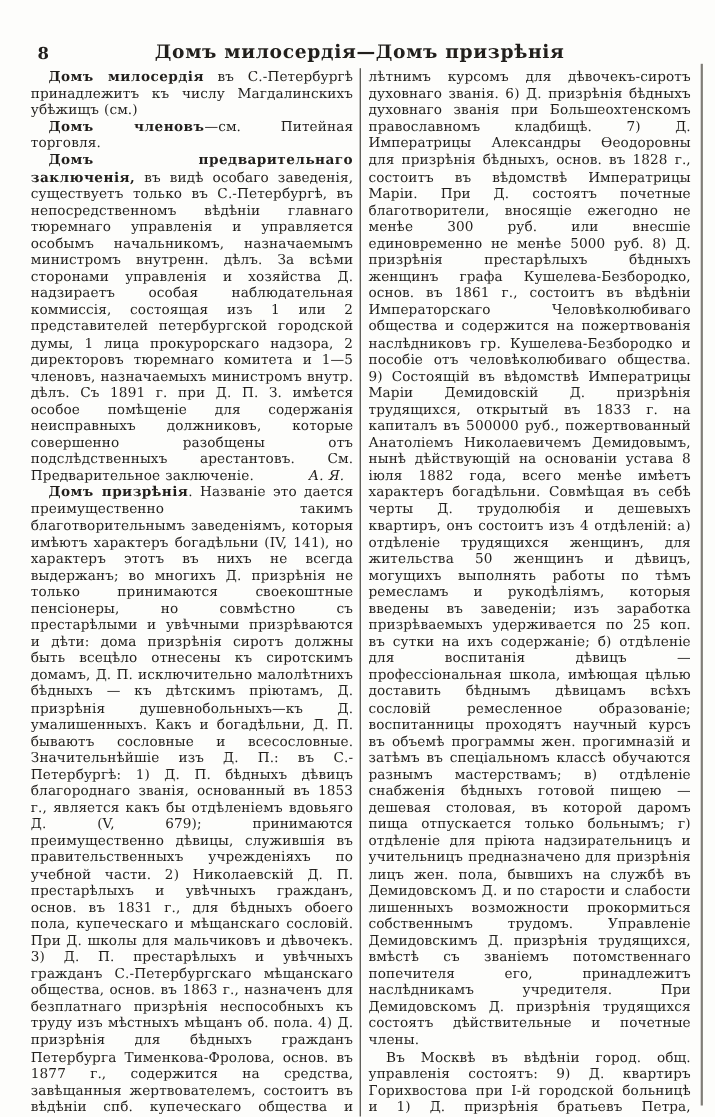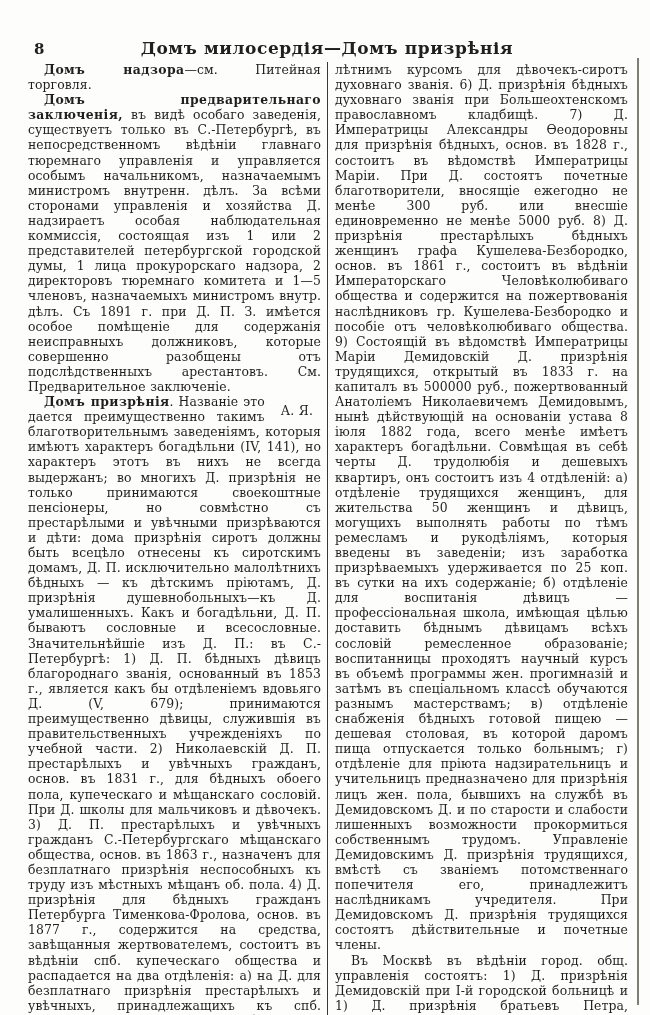--- a/index.html
+++ b/index.html
@@ -57,22 +57,22 @@
   }
   .para { margin: 0; }
   .para.indent { text-indent: 16px; }
   .lead {
     font-weight: bold;
     letter-spacing: 0.4px;
   }
   .ital { }
   .sig {
     float: right;
+    font-style: italic;
     padding-right: 8px;
-    margin-top: 24px;
   }
   .edge-line {
     position: absolute;
     top: 58px; bottom: 10px; right: 11px;
     width: 2px;
     background: #55524b;
     opacity: 0.75;
   }
 </style>
 </head>
@@ -80,26 +80,27 @@
 
 <div class="page">
 
   <div class="header">
     <span class="pagenum">8</span>
     <span class="title">Домъ милосердія—Домъ призрѣнія</span>
   </div>
 
   <div class="cols">
     <div class="col left">
-        <p class="para indent"><span class="lead">Домъ надзора</span><span>—см. Питейная торговля.</span></p>
+        <p class="para indent"><span class="lead">Домъ милосердія</span><span> въ С.-Петербургѣ принадлежитъ къ числу Магдалинскихъ убѣжищъ (см.)</span></p>
+        <p class="para indent"><span class="lead">Домъ членовъ</span><span>—см. Питейная торговля.</span></p>
         <p class="para indent"><span class="lead">Домъ предварительнаго заключенія,</span><span> въ видѣ особаго заведенія, существуетъ только въ С.-Петербургѣ, въ непосредственномъ вѣдѣніи главнаго тюремнаго управленія и управляется особымъ начальникомъ, назначаемымъ министромъ внутренн. дѣлъ. За всѣми сторонами управленія и хозяйства Д. надзираетъ особая </span><span class="ital">наблюдательная коммиссія</span><span>, состоящая изъ 1 или 2 представителей петербургской городской думы, 1 лица прокурорскаго надзора, 2 директоровъ тюремнаго комитета и 1—5 членовъ, назначаемыхъ министромъ внутр. дѣлъ. Съ 1891 г. при Д. П. З. имѣется особое помѣщеніе для содержанія неисправныхъ должниковъ, которые совершенно разобщены отъ подслѣдственныхъ арестантовъ. См. Предварительное заключеніе. </span><span class="sig">А. Я.</span></p>
         <p class="para indent"><span class="lead">Домъ призрѣнія</span><span>. Названіе это дается преимущественно такимъ благотворительнымъ заведеніямъ, которыя имѣютъ характеръ богадѣльни (IV, 141), но характеръ этотъ въ нихъ не всегда выдержанъ; во многихъ Д. призрѣнія не только принимаются своекоштные пенсіонеры, но совмѣстно съ престарѣлыми и увѣчными призрѣваются и дѣти: дома призрѣнія сиротъ должны быть всецѣло отнесены къ сиротскимъ домамъ, Д. П. исключительно малолѣтнихъ бѣдныхъ — къ дѣтскимъ пріютамъ, Д. призрѣнія душевнобольныхъ—къ Д. умалишенныхъ. Какъ и богадѣльни, Д. П. бываютъ сословные и всесословные. Значительнѣйшіе изъ Д. П.: въ С.-Петербургѣ: 1) </span><span class="ital">Д. П. бѣдныхъ дѣвицъ благороднаго званія</span><span>, основанный въ 1853 г., является какъ бы отдѣленіемъ вдовьяго Д. (V, 679); принимаются преимущественно дѣвицы, служившія въ правительственныхъ учрежденіяхъ по учебной части. 2) </span><span class="ital">Николаевскій Д. П. престарѣлыхъ и увѣчныхъ гражданъ</span><span>, основ. въ 1831 г., для бѣдныхъ обоего пола, купеческаго и мѣщанскаго сословій. При Д. школы для мальчиковъ и дѣвочекъ. 3) </span><span class="ital">Д. П. престарѣлыхъ и увѣчныхъ гражданъ С.-Петербургскаго мѣщанскаго общества</span><span>, основ. въ 1863 г., назначенъ для безплатнаго призрѣнія неспособныхъ къ труду изъ мѣстныхъ мѣщанъ об. пола. 4) </span><span class="ital">Д. призрѣнія для бѣдныхъ гражданъ Петербурга Тименкова-Фролова</span><span>, основ. въ 1877 г., содержится на средства, завѣщанныя жертвователемъ, состоитъ въ вѣдѣніи спб. купеческаго общества и распадается на два отдѣленія: а) на Д. для безплатнаго призрѣнія престарѣлыхъ и увѣчныхъ, принадлежащихъ къ спб. купеческому или мѣщанскому обществамъ и б) на школу при Д. призрѣнія, курсъ которой подходитъ къ курсу 3-классныхъ городскихъ училищъ. 5) </span></p>
       </div>
     <div class="divider"></div>
     <div class="col right">
         <p class="para"><span>лѣтнимъ курсомъ для дѣвочекъ-сиротъ духовнаго званія. 6) </span><span class="ital">Д. призрѣнія бѣдныхъ духовнаго званія при Большеохтенскомъ православномъ кладбищѣ</span><span>. 7) </span><span class="ital">Д. Императрицы Александры Ѳеодоровны для призрѣнія бѣдныхъ</span><span>, основ. въ 1828 г., состоитъ въ вѣдомствѣ Императрицы Маріи. При Д. состоятъ почетные благотворители, вносящіе ежегодно не менѣе 300 руб. или внесшіе единовременно не менѣе 5000 руб. 8) </span><span class="ital">Д. призрѣнія престарѣлыхъ бѣдныхъ женщинъ графа Кушелева-Безбородко</span><span>, основ. въ 1861 г., состоитъ въ вѣдѣніи Императорскаго Человѣколюбиваго общества и содержится на пожертвованія наслѣдниковъ гр. Кушелева-Безбородко и пособіе отъ человѣколюбиваго общества. 9) Состоящій въ вѣдомствѣ Императрицы Маріи </span><span class="ital">Демидовскій Д. призрѣнія трудящихся</span><span>, открытый въ 1833 г. на капиталъ въ 500000 руб., пожертвованный Анатоліемъ Николаевичемъ Демидовымъ, нынѣ дѣйствующій на основаніи устава 8 іюля 1882 года, всего менѣе имѣетъ характеръ богадѣльни. Совмѣщая въ себѣ черты Д. трудолюбія и дешевыхъ квартиръ, онъ состоитъ изъ 4 отдѣленій: а) </span><span class="ital">отдѣленіе трудящихся женщинъ</span><span>, для жительства 50 женщинъ и дѣвицъ, могущихъ выполнять работы по тѣмъ ремесламъ и рукодѣліямъ, которыя введены въ заведеніи; изъ заработка призрѣваемыхъ удерживается по 25 коп. въ сутки на ихъ содержаніе; б) </span><span class="ital">отдѣленіе для воспитанія дѣвицъ</span><span> — профессіональная школа, имѣющая цѣлью доставить бѣднымъ дѣвицамъ всѣхъ сословій ремесленное образованіе; воспитанницы проходятъ научный курсъ въ объемѣ программы жен. прогимназій и затѣмъ въ спеціальномъ классѣ обучаются разнымъ мастерствамъ; в) </span><span class="ital">отдѣленіе снабженія бѣдныхъ готовой пищею</span><span> — дешевая столовая, въ которой даромъ пища отпускается только больнымъ; г) </span><span class="ital">отдѣленіе для пріюта надзирательницъ и учительницъ</span><span> предназначено для призрѣнія лицъ жен. пола, бывшихъ на службѣ въ Демидовскомъ Д. и по старости и слабости лишенныхъ возможности прокормиться собственнымъ трудомъ. Управленіе Демидовскимъ Д. призрѣнія трудящихся, вмѣстѣ съ званіемъ потомственнаго попечителя его, принадлежитъ наслѣдникамъ учредителя. При Демидовскомъ Д. призрѣнія трудящихся состоятъ дѣйствительные и почетные члены.</span></p>
-        <p class="para indent"><span>Въ Москвѣ въ вѣдѣніи город. общ. управленія состоятъ: 1) </span><span class="ital">Д. призрѣнія Демидовскій при I-й городской больницѣ</span><span> и 1) </span><span class="ital">Д. призрѣнія братьевъ Петра, Александра и Василія Бахрушиныхъ для неизлѣчимо-больныхъ</span></p>
+        <p class="para indent"><span>Въ Москвѣ въ вѣдѣніи город. общ. управленія состоятъ: 9) </span><span class="ital">Д. квартиръ Горихвостова при I-й городской больницѣ</span><span> и 1) </span><span class="ital">Д. призрѣнія братьевъ Петра, Александра и Василія Бахрушиныхъ для неизлѣчимо-больныхъ</span></p>
       </div>
   </div>
 
   <div class="edge-line"></div>
 
 </div>
 
 </body></html>

